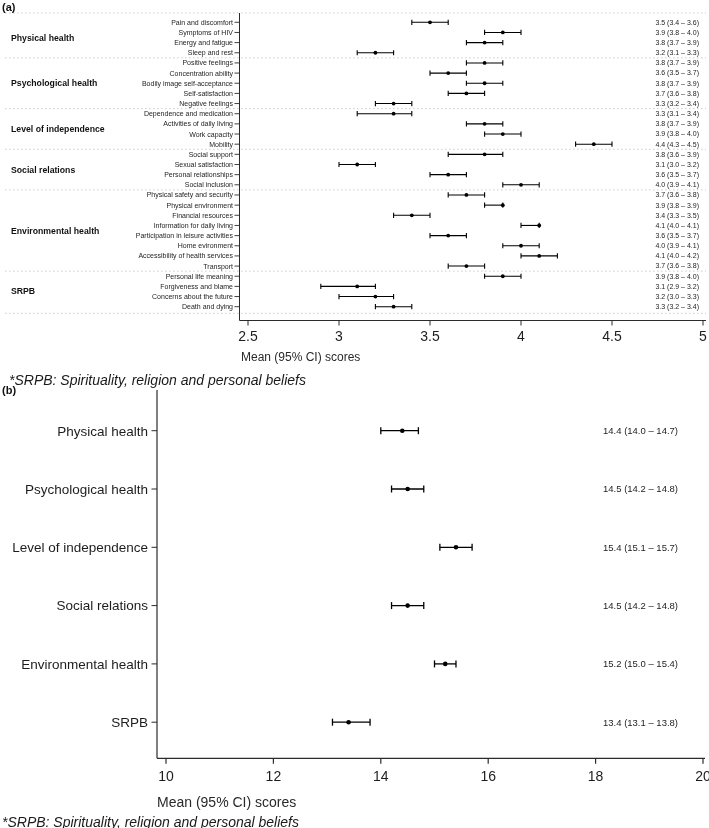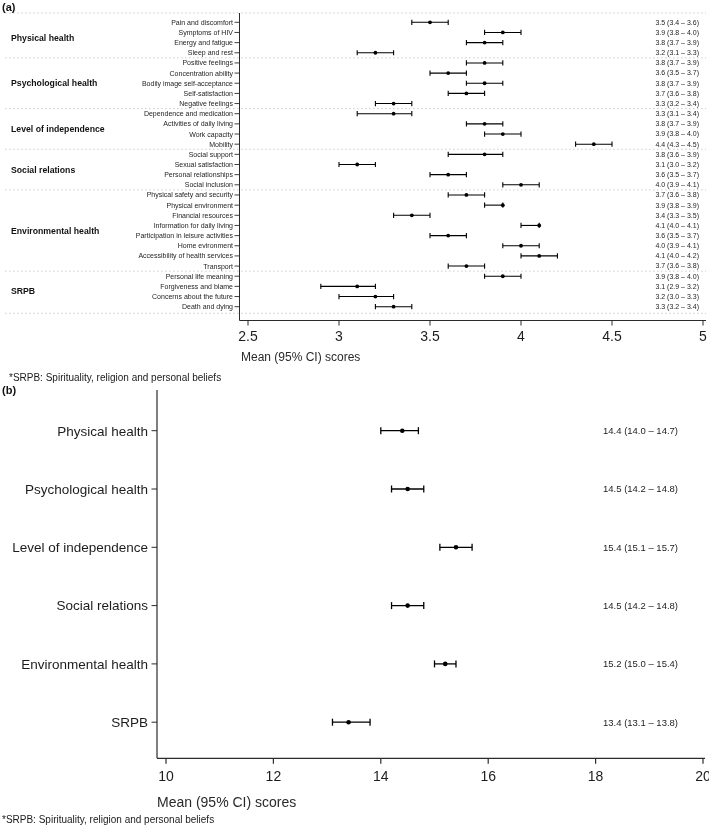--- a/index.html
+++ b/index.html
@@ -3,21 +3,21 @@
 <meta charset="utf-8">
 <style>
   html,body{margin:0;padding:0;background:#ffffff;}
   #page{position:relative;width:709px;height:828px;background:#ffffff;overflow:hidden;
         font-family:"Liberation Sans",sans-serif;color:#222;}
   #chart-svg{position:absolute;left:0;top:0;}
   .overlay{position:absolute;white-space:nowrap;color:#1d1d1d;}
   .panel-tag{font-weight:bold;font-size:11px;color:#111;}
   .xlabel-a{left:241px;top:350px;font-size:12px;color:#2a2a2a;}
   .xlabel-b{left:157px;top:794px;font-size:14px;color:#2a2a2a;}
-  .footnote{font-size:10px;color:#1a1a1a;}
+  .footnote{font-size:14px;color:#1a1a1a;font-style:italic;}
 </style>
 </head>
 <body>
 
 <div id="page">
   <svg id="chart-svg" width="709" height="828" viewBox="0 0 709 828">
       <text x="233" y="24.8" font-size="7" text-anchor="end" font-family="&quot;Liberation Sans&quot;,sans-serif" fill="#1d1d1d" font-weight="normal">Pain and discomfort</text>
       <line x1="234.5" y1="22.3" x2="239.5" y2="22.3" stroke="#2b2b2b" stroke-width="0.9"></line>
       <line x1="411.79999999999995" y1="22.3" x2="448.20000000000005" y2="22.3" stroke="#000000" stroke-width="1.1"></line>
       <line x1="411.79999999999995" y1="19.7" x2="411.79999999999995" y2="24.900000000000002" stroke="#000000" stroke-width="1.1"></line>

